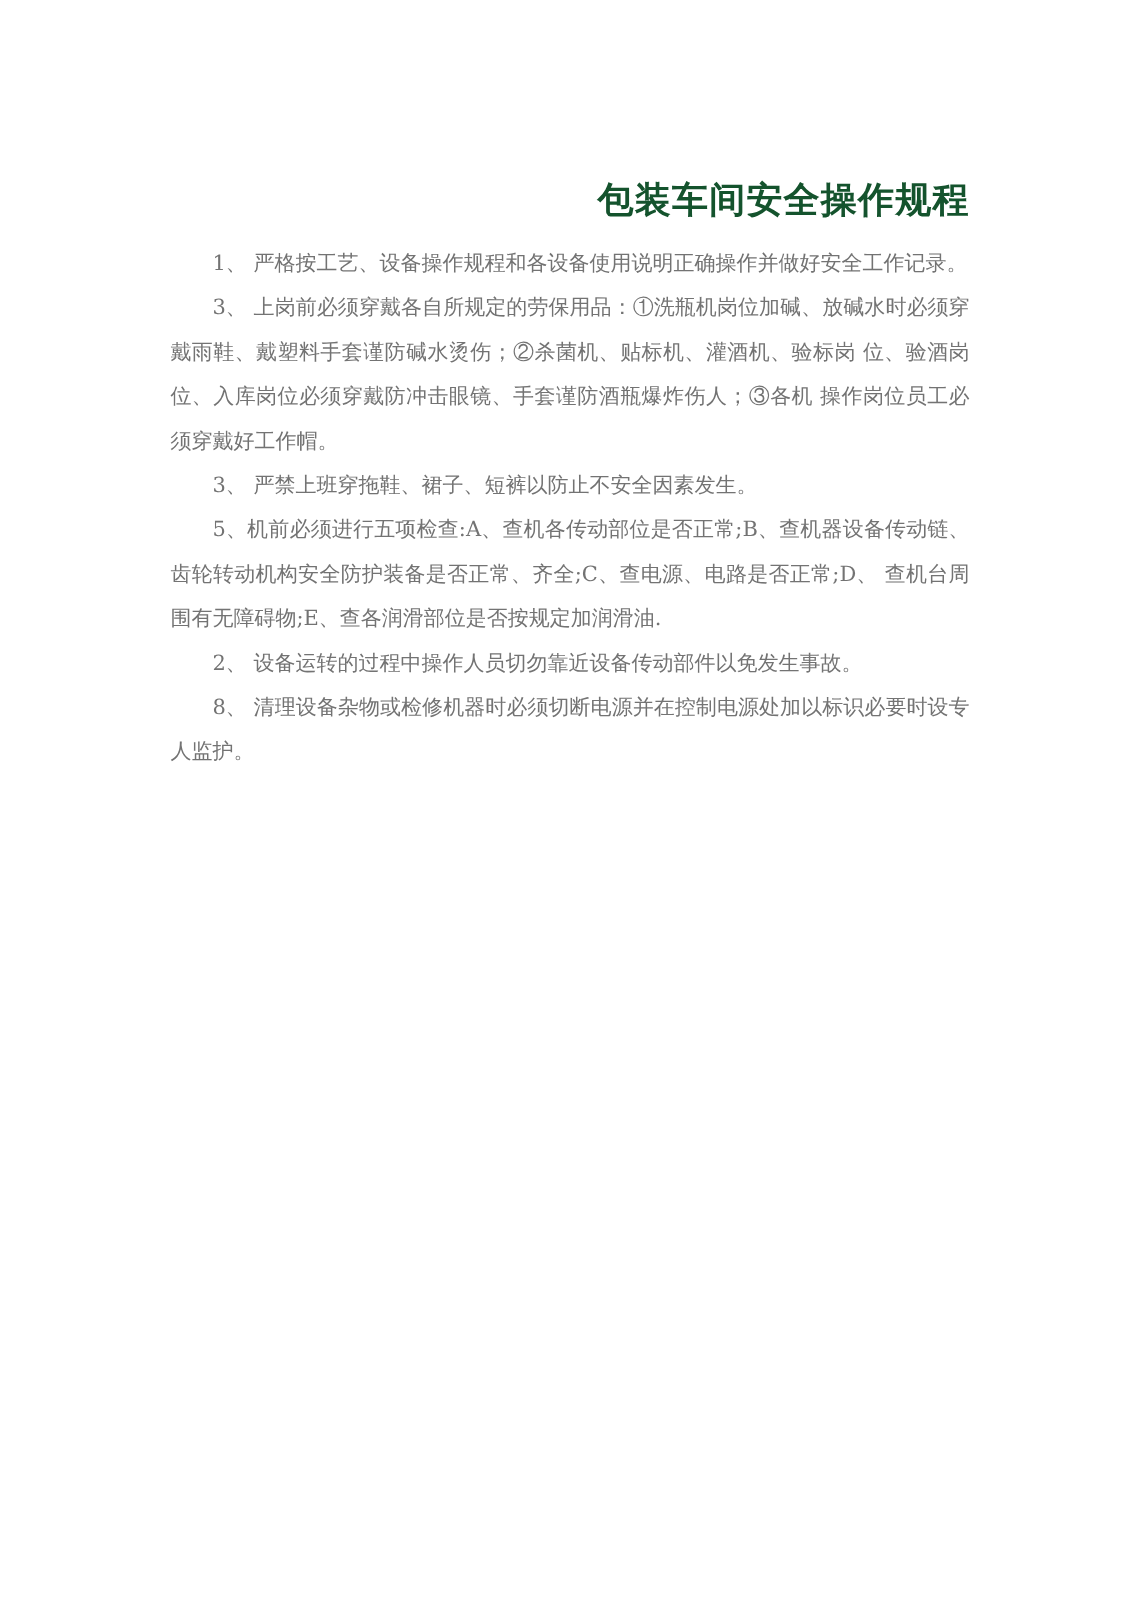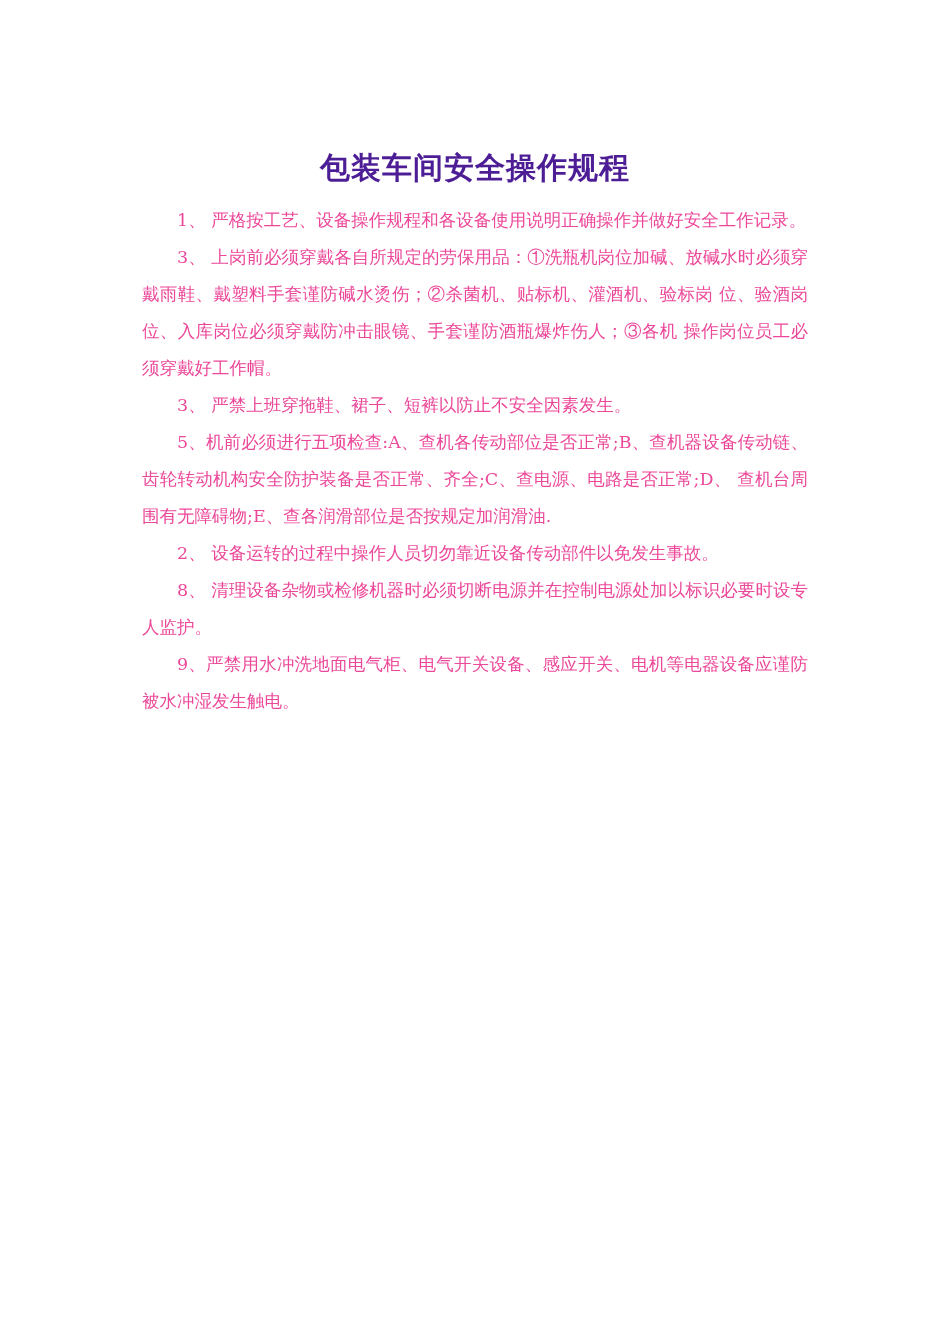--- a/index.html
+++ b/index.html
@@ -20,43 +20,42 @@
     position: absolute;
     left: 142px;
     top: 148px;
     width: 666px;
   }
   .doc-title {
     margin: 0 0 14px 0;
     font-size: 30px;
     font-weight: bold;
     line-height: 40px;
-    text-align: center;
+    text-align: right;
     letter-spacing: 1px;
-    color: #4c1d95;
+    color: #14532d;
     font-family: "DejaVu Serif", "Liberation Serif", serif;
   }
   .doc-para {
     margin: 0;
     font-size: 17.5px;
     line-height: 37px;
     text-align: justify;
     text-indent: 2em;
-    color: #ec4899;
+    color: #737373;
     word-break: break-all;
   }
 </style>
 </head>
 <body>
 
 <div class="page">
   <div class="content">
     <h1 class="doc-title">包装车间安全操作规程</h1>
 
     <p class="doc-para">1、 严格按工艺、设备操作规程和各设备使用说明正确操作并做好安全工作记录。</p>
     <p class="doc-para">3、 上岗前必须穿戴各自所规定的劳保用品：①洗瓶机岗位加碱、放碱水时必须穿戴雨鞋、戴塑料手套谨防碱水烫伤；②杀菌机、贴标机、灌酒机、验标岗 位、验酒岗位、入库岗位必须穿戴防冲击眼镜、手套谨防酒瓶爆炸伤人；③各机 操作岗位员工必须穿戴好工作帽。</p>
     <p class="doc-para">3、 严禁上班穿拖鞋、裙子、短裤以防止不安全因素发生。</p>
     <p class="doc-para">5、机前必须进行五项检查:A、查机各传动部位是否正常;B、查机器设备传动链、齿轮转动机构安全防护装备是否正常、齐全;C、查电源、电路是否正常;D、 查机台周围有无障碍物;E、查各润滑部位是否按规定加润滑油.</p>
     <p class="doc-para">2、 设备运转的过程中操作人员切勿靠近设备传动部件以免发生事故。</p>
     <p class="doc-para">8、 清理设备杂物或检修机器时必须切断电源并在控制电源处加以标识必要时设专人监护。</p>
-    <p class="doc-para">9、严禁用水冲洗地面电气柜、电气开关设备、感应开关、电机等电器设备应谨防被水冲湿发生触电。</p>
   </div>
 </div>
 
 </body></html>

